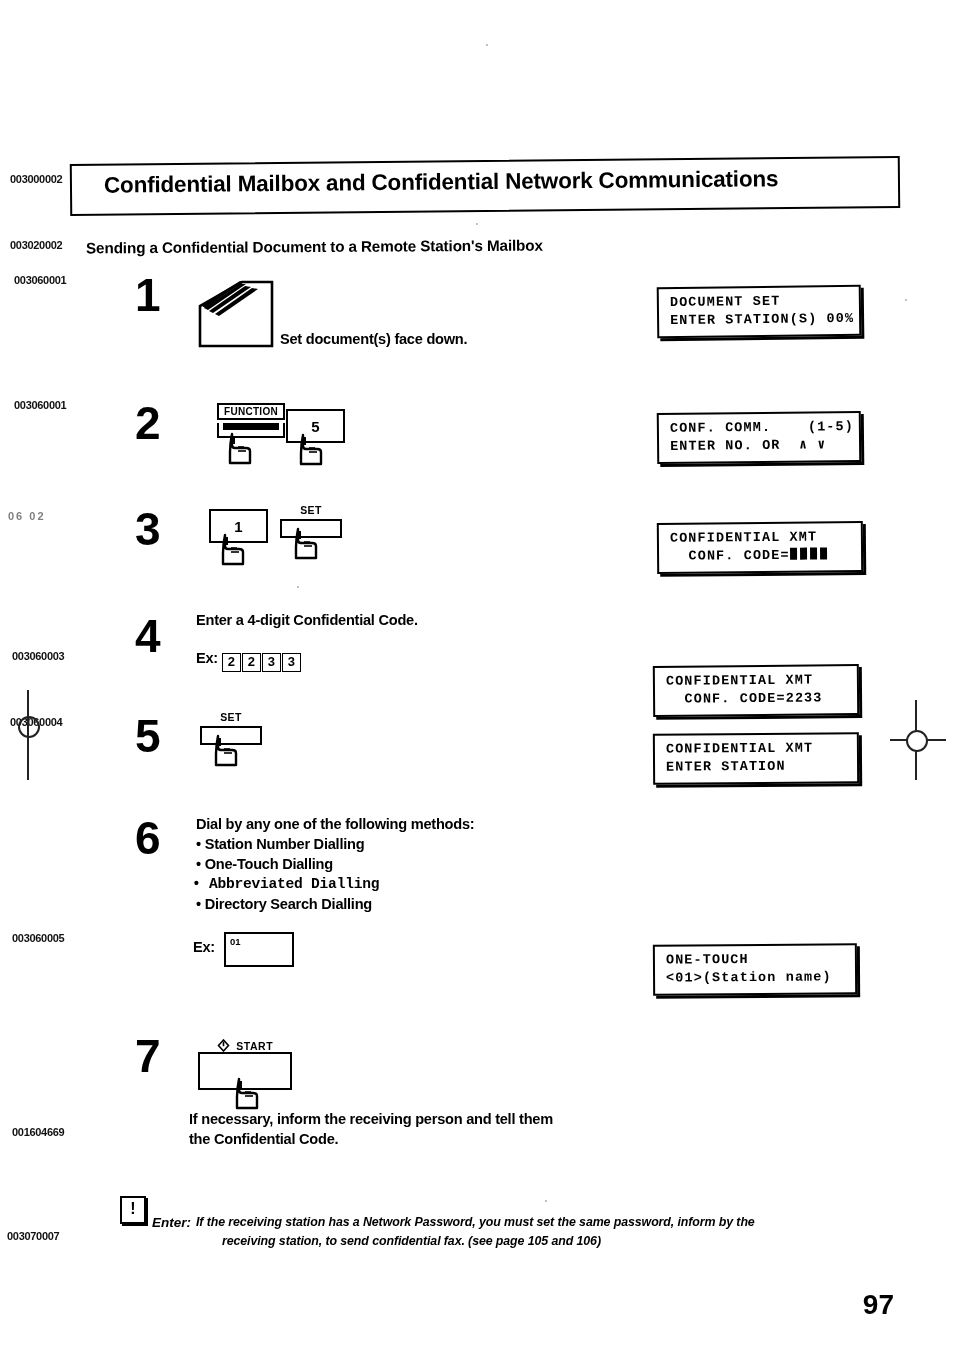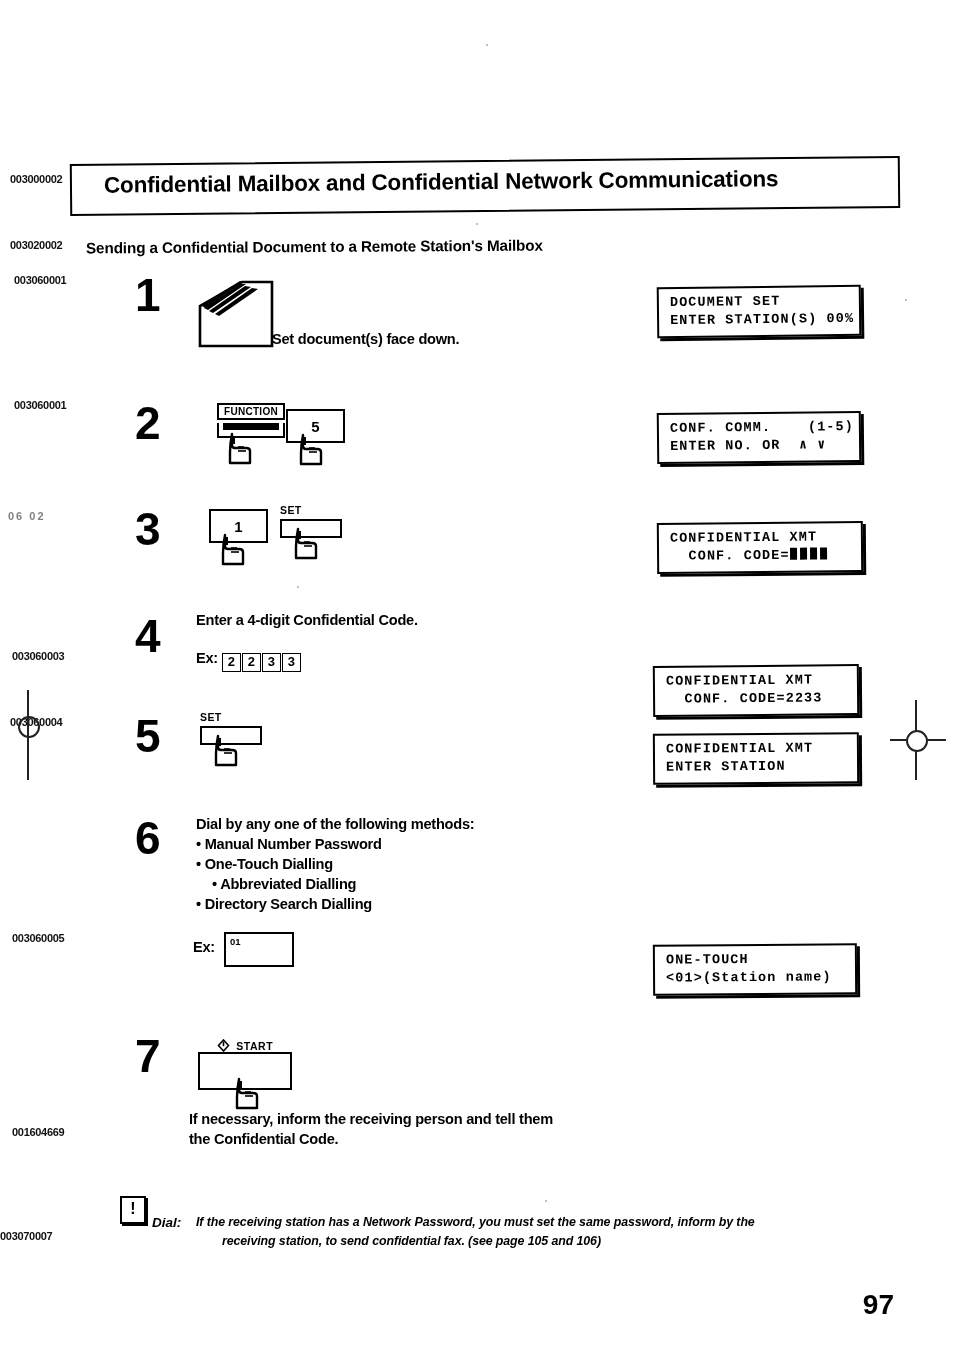--- a/index.html
+++ b/index.html
@@ -62,21 +62,21 @@
     line-height:18px;white-space:pre;
     font-family:"Liberation Mono","DejaVu Sans Mono",monospace;
   }
   .cursorblk{display:inline-block;width:7px;height:12px;background:#000;
     margin-right:3px;vertical-align:-1px;}
 
   
   .key{position:absolute;}
   .keybox{border:2.4px solid #000;background:#fff;position:relative;}
   .keylabel-above{
-    position:absolute;left:0;right:0;top:-15px;
+    position:absolute;left:0;right:0;top:-15px;text-align:center;
     font-size:10.5px;font-weight:bold;letter-spacing:0.4px;
   }
   .keylabel-in{
     position:absolute;left:0;right:0;top:50%;transform:translateY(-50%);
     text-align:center;font-size:15px;font-weight:bold;
   }
   .keylabel-tl{
     position:absolute;left:4px;top:2px;font-size:9.5px;font-weight:bold;
   }
   
@@ -143,21 +143,21 @@
 
   <div class="mcode" style="left:10px;top:173px;">003000002</div>
   <div class="mcode" style="left:10px;top:239px;">003020002</div>
   <div class="mcode" style="left:14px;top:274px;">003060001</div>
   <div class="mcode" style="left:14px;top:399px;">003060001</div>
   <div class="mcode faded" style="left:8px;top:510px;">06       02</div>
   <div class="mcode" style="left:12px;top:650px;text-align:center;">003060003</div>
   <div class="mcode" style="left:10px;top:716px;">003060004</div>
   <div class="mcode" style="left:12px;top:932px;">003060005</div>
   <div class="mcode" style="left:12px;top:1126px;">001604669</div>
-  <div class="mcode" style="left:0;top:1230px;">003070007</div>
+  <div class="mcode" style="left:7px;top:1230px;">003070007</div>
 
   <div class="regmark" style="left:8px;top:690px;width:40px;height:90px;">
     <div class="v" style="left:19px;top:0;height:90px;"></div>
     <div class="c" style="left:10px;top:26px;width:18px;height:18px;"></div>
   </div>
   <div class="regmark" style="left:890px;top:700px;width:60px;height:80px;">
     <div class="v" style="left:25px;top:0;height:80px;"></div>
     <div class="h" style="left:0;top:39px;width:56px;"></div>
     <div class="c" style="left:16px;top:30px;width:18px;height:18px;background:#fff;"></div>
   </div>
@@ -171,21 +171,21 @@
   <div class="stepnum" style="left:135px;top:272px;">1</div>
   <div class="docicon" style="left:196px;top:278px;">
     <svg width="90" height="72" viewBox="0 0 90 72">
       <path d="M4 28 L4 68 L76 68 L76 4 L46 4 Z" fill="#fff" stroke="#000" stroke-width="2.6"></path>
       <path d="M8 30 L44 6 L50 6 L12 32 Z" fill="#000"></path>
       <path d="M13 33 L49 8 L55 9 L17 35 Z" fill="#000"></path>
       <path d="M19 36 L56 10 L62 11 L23 38 Z" fill="#000"></path>
       <path d="M5 27 L44 3 L47 4 L9 30 Z" fill="#000"></path>
     </svg>
   </div>
-  <div class="btxt" style="left:272px;top:330px;text-align:right;">Set document(s) face down.</div>
+  <div class="btxt" style="left:280px;top:330px;text-align:right;">Set document(s) face down.</div>
 
   <div class="lcd" style="left:657px;top:286px;width:180px;transform:rotate(-0.7deg);">
     <div class="ln">DOCUMENT SET</div>
     <div class="ln">ENTER STATION(S) 00%</div>
   </div>
 
   <div class="stepnum" style="left:135px;top:400px;">2</div>
 
   <div class="fnkey" style="left:203px;top:403px;width:68px;">
     <div class="fnplate">FUNCTION</div>
@@ -281,23 +281,23 @@
     </svg>
   </div>
 
   <div class="lcd" style="left:653px;top:733px;width:182px;transform:rotate(-0.4deg);">
     <div class="ln">CONFIDENTIAL XMT</div>
     <div class="ln">ENTER STATION</div>
   </div>
 
   <div class="stepnum" style="left:135px;top:815px;">6</div>
   <div class="btxt" style="left:196px;top:815px;">Dial by any one of the following methods:</div>
-  <div class="btxt" style="left:196px;top:835px;">• <span>Manual Number Password</span></div>
+  <div class="btxt" style="left:196px;top:835px;">• <span>Station Number Dialling</span></div>
   <div class="btxt" style="left:196px;top:855px;">• <span>One-Touch Dialling</span></div>
-  <div class="btxt" style="left:212px;top:875px;">• <span>Abbreviated Dialling</span></div>
+  <div class="btxt" style="left:192px;top:875px;font-family:Liberation Mono, monospace;">• <span>Abbreviated Dialling</span></div>
   <div class="btxt" style="left:196px;top:895px;">• <span>Directory Search Dialling</span></div>
 
   <div class="btxt" style="left:193px;top:938px;">Ex:</div>
   <div class="key" style="left:224px;top:932px;">
     <div class="keybox" style="width:66px;height:31px;">
       <div class="keylabel-tl">01</div>
     </div>
   </div>
 
   <div class="lcd" style="left:653px;top:944px;width:180px;transform:rotate(-0.4deg);">
@@ -327,21 +327,21 @@
       <path d="M16 19 L24 19" stroke="#000" stroke-width="1.6"></path>
     </svg>
   </div>
 
   <div class="btxt" style="left:189px;top:1110px;">If necessary, inform the receiving person and tell them</div>
   <div class="btxt" style="left:189px;top:1130px;">the Confidential Code.</div>
 
   <div class="notebox">
     <div class="bang">!</div>
   </div>
-  <div class="notelabel">Dial:</div>
+  <div class="notelabel">Enter:</div>
   <div class="notetext">
     <span>If the receiving station has a Network Password, you must set the same password, inform by the</span>
     <span style="display:block;margin-left:26px;">receiving station, to send confidential fax. (see page 105 and 106)</span>
   </div>
 
   <div class="pageno">97</div>
 
   <div class="speck" style="left:486px;top:44px;"></div>
   <div class="speck" style="left:476px;top:223px;"></div>
   <div class="speck" style="left:297px;top:586px;"></div>

